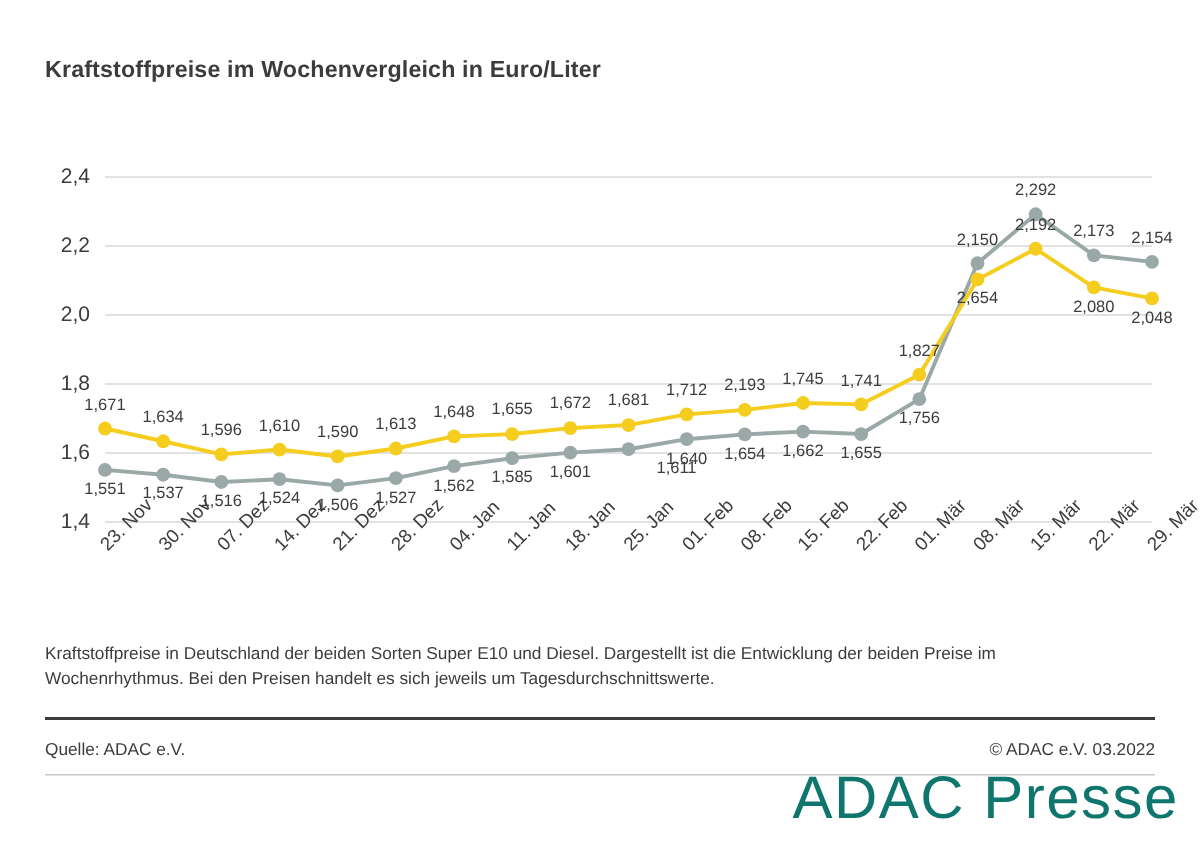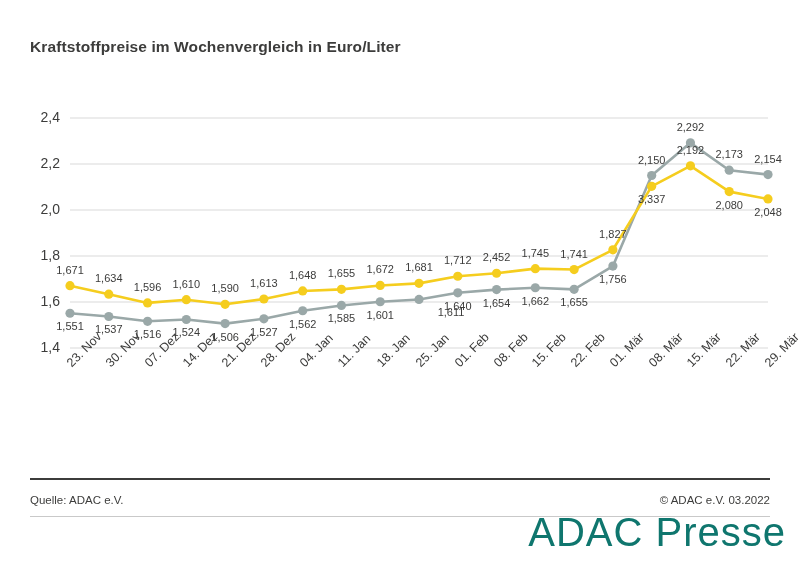--- a/index.html
+++ b/index.html
@@ -213,25 +213,25 @@
       <div class="pt-label" style="left: 108.778px; top: 272.18px;">1,634</div>
       <div class="pt-label" style="left: 147.556px; top: 280.92px;">1,596</div>
       <div class="pt-label" style="left: 186.333px; top: 277.7px;">1,610</div>
       <div class="pt-label" style="left: 225.111px; top: 282.3px;">1,590</div>
       <div class="pt-label" style="left: 263.889px; top: 277.01px;">1,613</div>
       <div class="pt-label" style="left: 302.667px; top: 268.96px;">1,648</div>
       <div class="pt-label" style="left: 341.444px; top: 267.35px;">1,655</div>
       <div class="pt-label" style="left: 380.222px; top: 263.44px;">1,672</div>
       <div class="pt-label" style="left: 419px; top: 261.37px;">1,681</div>
       <div class="pt-label" style="left: 457.778px; top: 254.24px;">1,712</div>
-      <div class="pt-label" style="left: 496.556px; top: 251.25px;">2,452</div>
+      <div class="pt-label" style="left: 496.556px; top: 251.25px;">2,193</div>
       <div class="pt-label" style="left: 535.333px; top: 246.65px;">1,745</div>
       <div class="pt-label" style="left: 574.111px; top: 247.57px;">1,741</div>
       <div class="pt-label" style="left: 612.889px; top: 227.79px;">1,827</div>
-      <div class="pt-label" style="left: 651.667px; top: 193.31px;">3,337</div>
+      <div class="pt-label" style="left: 651.667px; top: 193.31px;">2,654</div>
       <div class="pt-label" style="left: 690.444px; top: 143.84px;">2,192</div>
       <div class="pt-label" style="left: 729.222px; top: 198.6px;">2,080</div>
       <div class="pt-label" style="left: 768px; top: 205.96px;">2,048</div>
       <div class="pt-label" style="left: 70px; top: 320.27px;">1,551</div>
       <div class="pt-label" style="left: 108.778px; top: 323.49px;">1,537</div>
       <div class="pt-label" style="left: 147.556px; top: 328.32px;">1,516</div>
       <div class="pt-label" style="left: 186.333px; top: 326.48px;">1,524</div>
       <div class="pt-label" style="left: 225.111px; top: 330.62px;">1,506</div>
       <div class="pt-label" style="left: 263.889px; top: 325.79px;">1,527</div>
       <div class="pt-label" style="left: 302.667px; top: 317.74px;">1,562</div>
@@ -242,20 +242,21 @@
       <div class="pt-label" style="left: 496.556px; top: 296.58px;">1,654</div>
       <div class="pt-label" style="left: 535.333px; top: 294.74px;">1,662</div>
       <div class="pt-label" style="left: 574.111px; top: 296.35px;">1,655</div>
       <div class="pt-label" style="left: 612.889px; top: 273.12px;">1,756</div>
       <div class="pt-label" style="left: 651.667px; top: 153.5px;">2,150</div>
       <div class="pt-label" style="left: 690.444px; top: 120.84px;">2,292</div>
       <div class="pt-label" style="left: 729.222px; top: 148.21px;">2,173</div>
       <div class="pt-label" style="left: 768px; top: 152.58px;">2,154</div>
     </div>
 
+  <div class="footnote">Kraftstoffpreise in Deutschland der beiden Sorten Super E10 und Diesel. Dargestellt ist die Entwicklung der beiden Preise im Wochenrhythmus. Bei den Preisen handelt es sich jeweils um Tagesdurchschnittswerte.</div>
 
   <div class="rule" style="top:478px;"></div>
   <div class="source">Quelle: ADAC e.V.</div>
   <div class="copyright">© ADAC e.V. 03.2022</div>
   <div class="rule-thin" style="top:516px;"></div>
 
   <div class="watermark">ADAC Presse</div>
 </div>
 
 </body></html>

